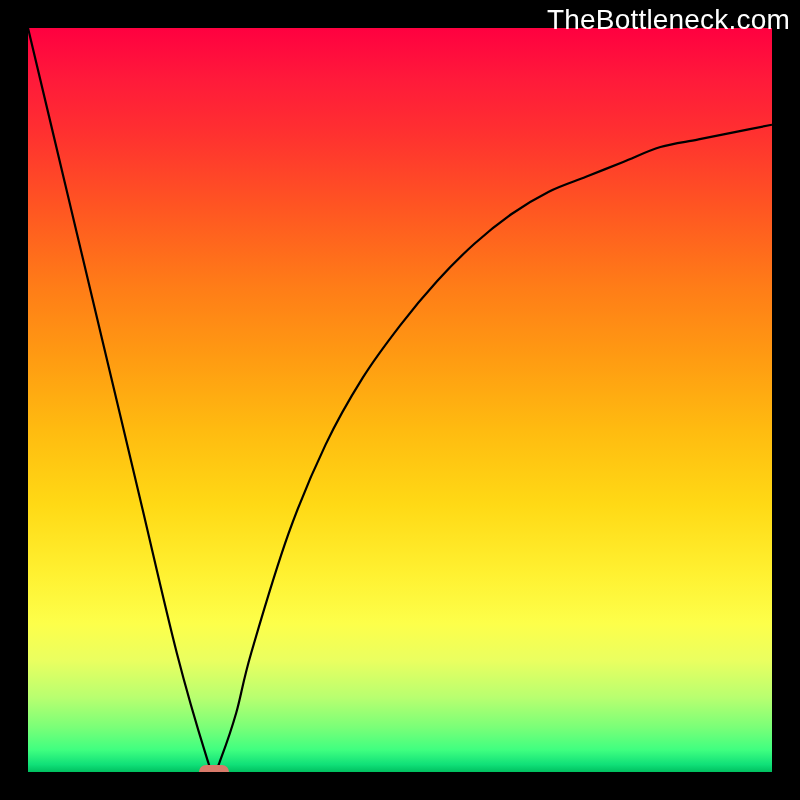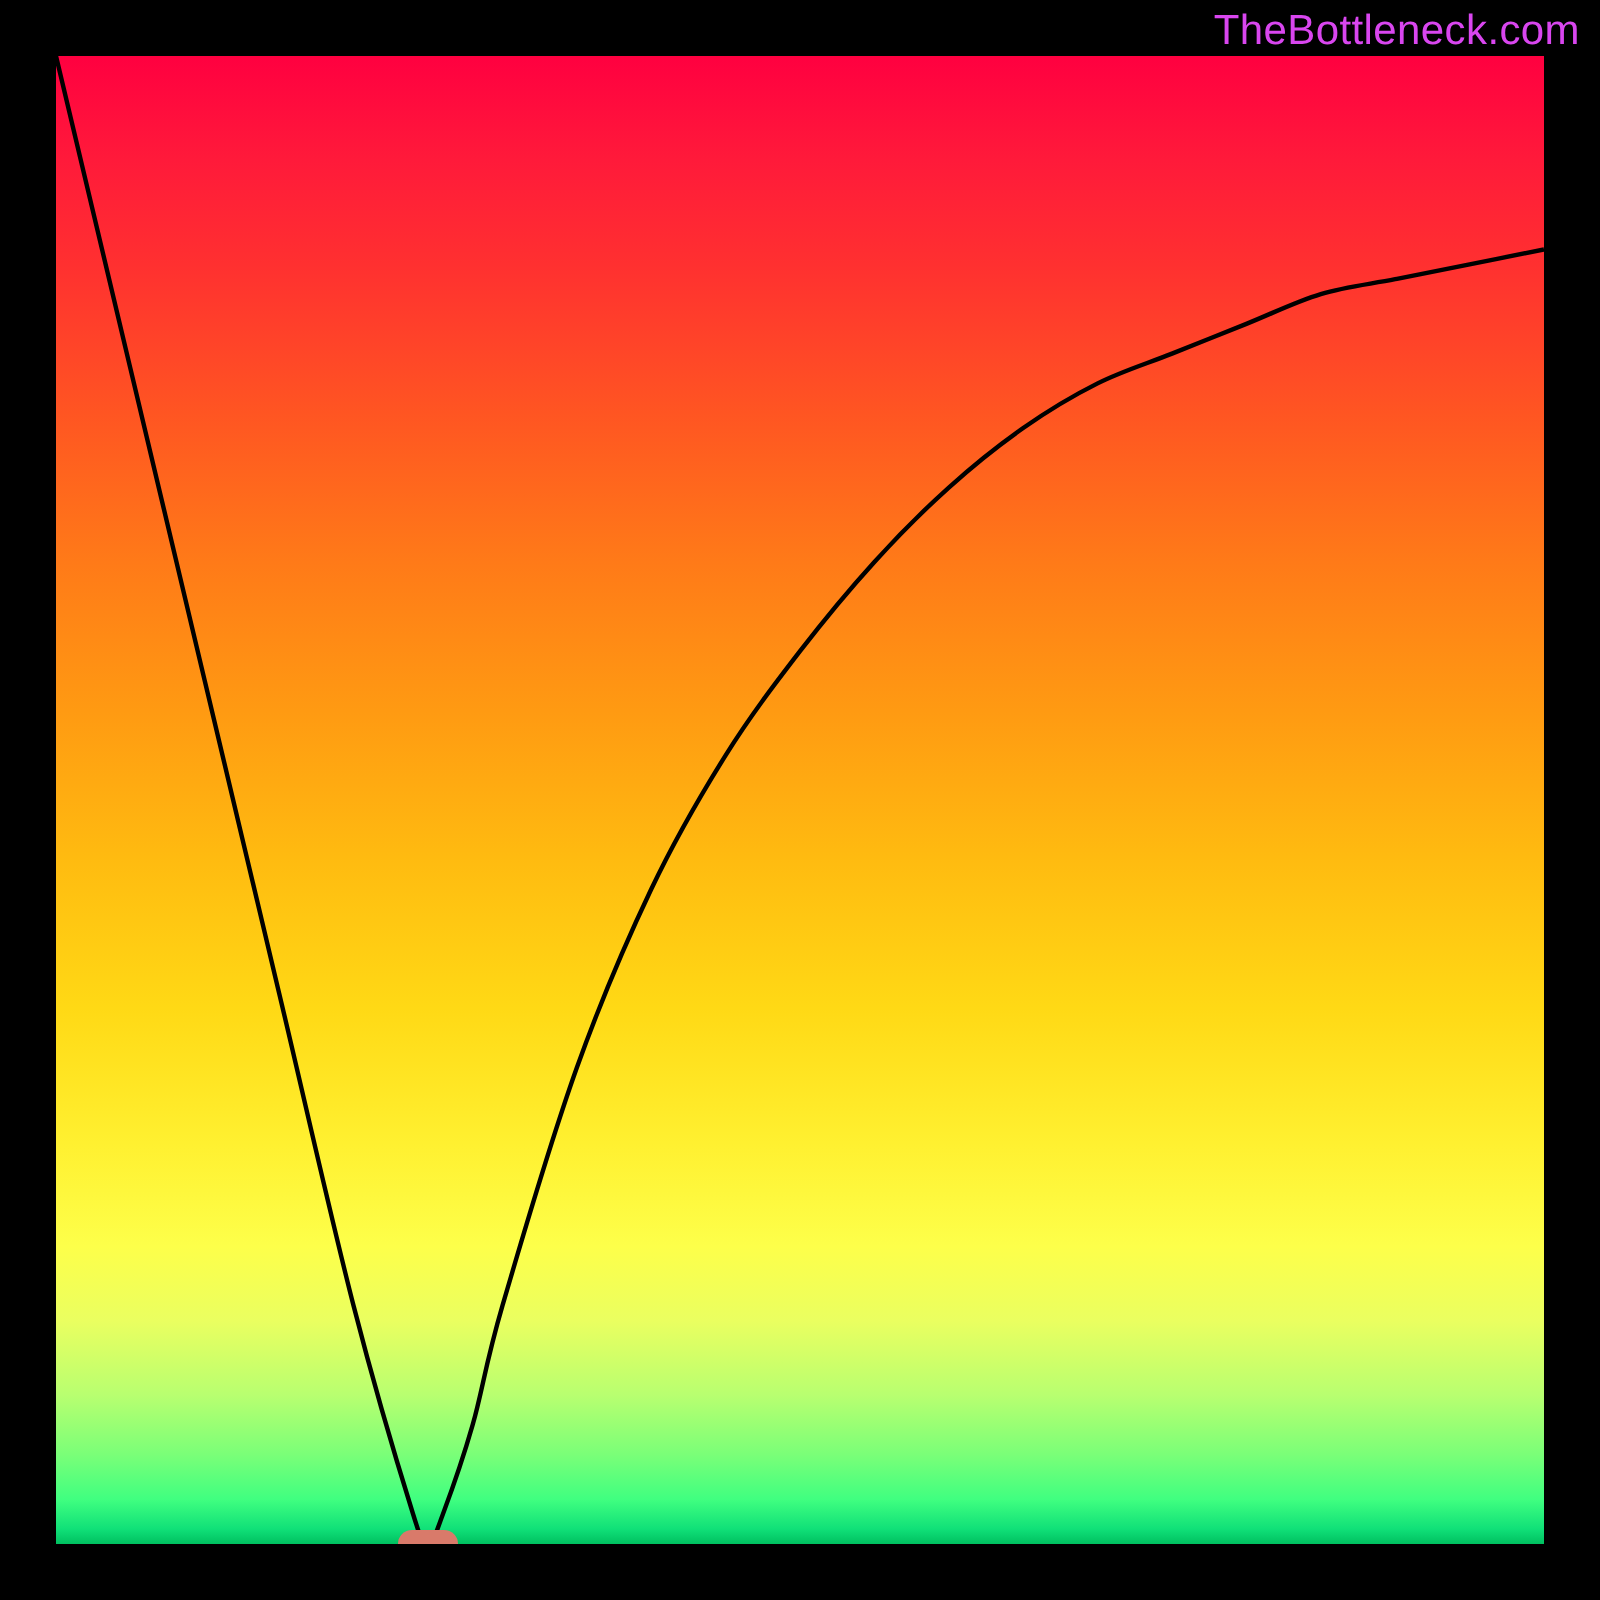--- a/index.html
+++ b/index.html
@@ -61,22 +61,22 @@
     width: 30px;
     height: 14px;
     border-radius: 7px;
     background: #d97a6a;
     transform: translate(-50%, -50%);
   }
   .watermark {
     position: absolute;
     top: 4px;
     right: 10px;
-    color: #d946ef;
-    font-size: 21px;
+    color: #ffffff;
+    font-size: 28px;
     font-weight: 500;
     letter-spacing: 0.2px;
   }
 </style>
 </head>
 <body>
 
 <div class="frame">
 
   <div class="plot-area">

